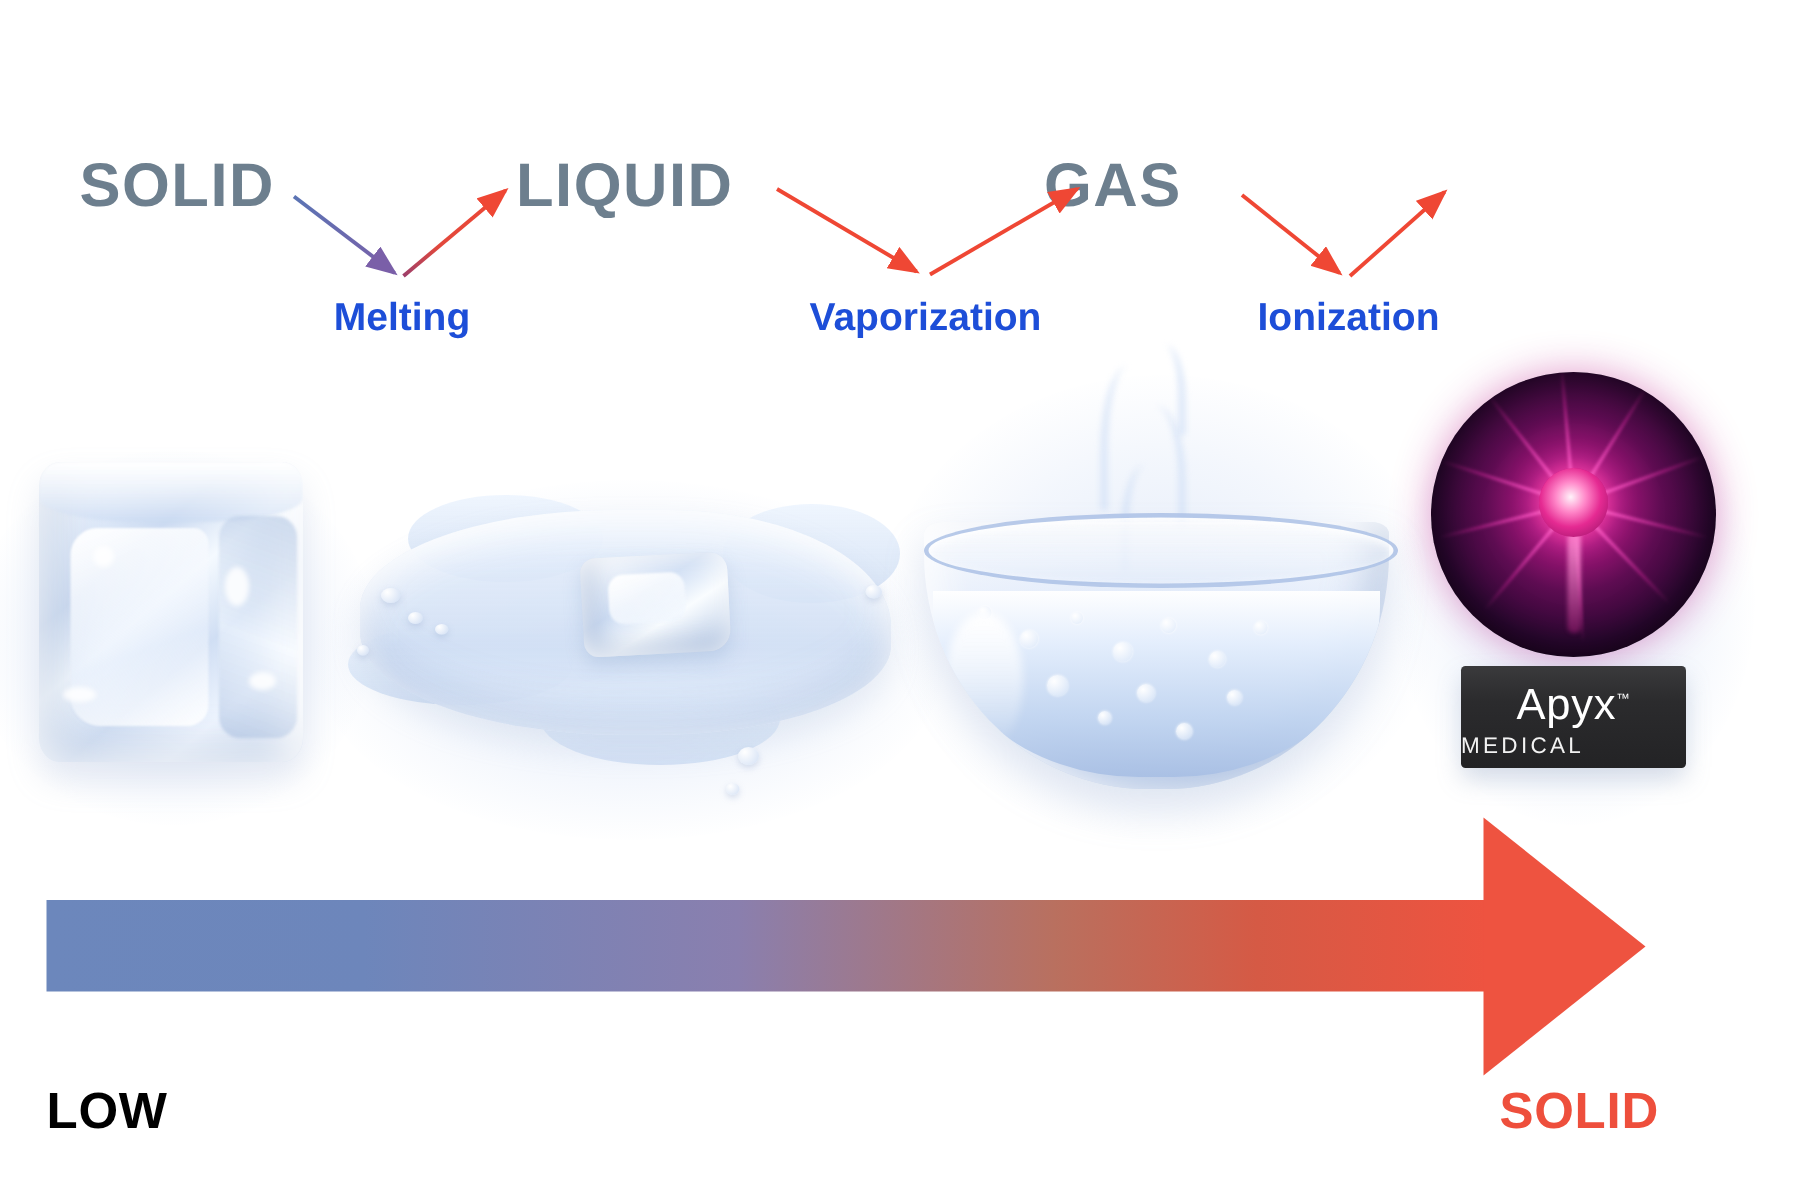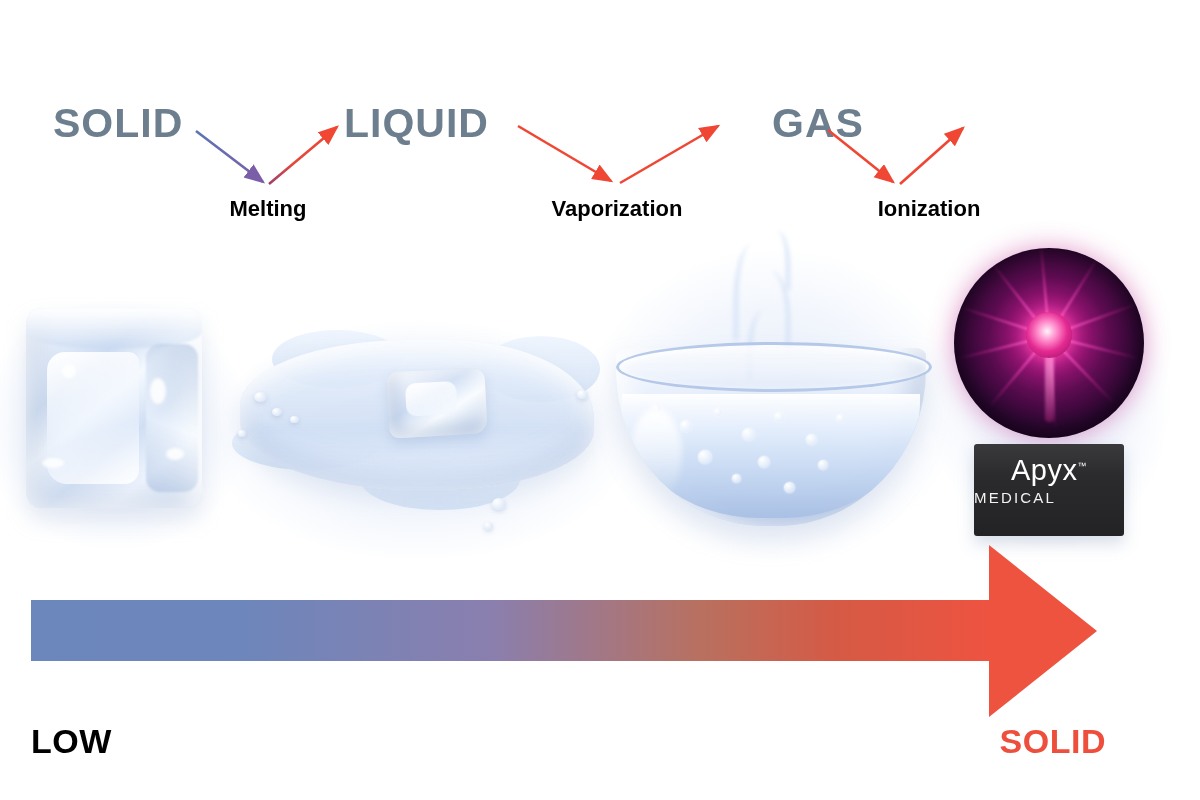--- a/index.html
+++ b/index.html
@@ -18,37 +18,37 @@
     font-family:"Liberation Sans", sans-serif;
     font-weight:bold;
     font-size:41px;
     letter-spacing:1px;
     color:#6d7f8e;
     white-space:nowrap;
     line-height:1;
   }
   #w-solid{left:53px;  top:103px;}
   #w-liquid{left:344px; top:103px;}
-  #w-gas{left:772px;  top:103px;}
+  #w-gas{left:696px;  top:103px;}
   #w-plasma{left:971px; top:103px;}
 
   
   .trans-label{
     position:absolute;
     font-family:"Liberation Sans", sans-serif;
     font-weight:bold;
-    font-size:22px;
-    color:#000000;
+    font-size:26px;
+    color:#1d4ed8;
     white-space:nowrap;
     line-height:1;
     transform:translateX(-50%);
   }
   #t-melting{left:268px; top:198px;}
   #t-vapor{left:617px;   top:198px;}
-  #t-ioniz{left:929px;   top:198px;}
+  #t-ioniz{left:899px;   top:198px;}
 
   
   #arrow-layer{
     position:absolute;left:0;top:0;width:1200px;height:800px;
     pointer-events:none;
   }
 
   
   .art{position:absolute;}
 
@@ -204,21 +204,21 @@
     border-radius:50%;
     background:radial-gradient(circle at 46% 42%, #fff3fa 0%, #ff86c8 28%, #e52a92 55%, #8c0f63 100%);
     box-shadow:0 0 20px rgba(255,90,190,.8);
   }
   .plasma-neck{
     position:absolute;left:50%;top:56%;width:9px;height:68px;margin-left:-4px;
     background:linear-gradient(180deg, rgba(255,150,215,.9), rgba(150,25,110,.55));
     filter:blur(1.4px);border-radius:4px;
   }
   .plasma-base{
-    position:absolute;left:20px;top:196px;width:150px;height:92px;
+    position:absolute;left:20px;top:196px;width:150px;height:68px;
     background:linear-gradient(180deg,#3a3a3c 0%, #2b2b2d 35%, #232325 100%);
     border-radius:3px;
     box-shadow:0 8px 16px rgba(120,140,175,.28);
   }
   .apyx-word{
     position:absolute;left:0;right:0;top:12px;text-align:center;
     color:#ffffff;font-size:29px;font-weight:normal;letter-spacing:.5px;
     font-family:"Liberation Sans", sans-serif;line-height:1;
   }
   .apyx-tm{font-size:9px;vertical-align:super;}

